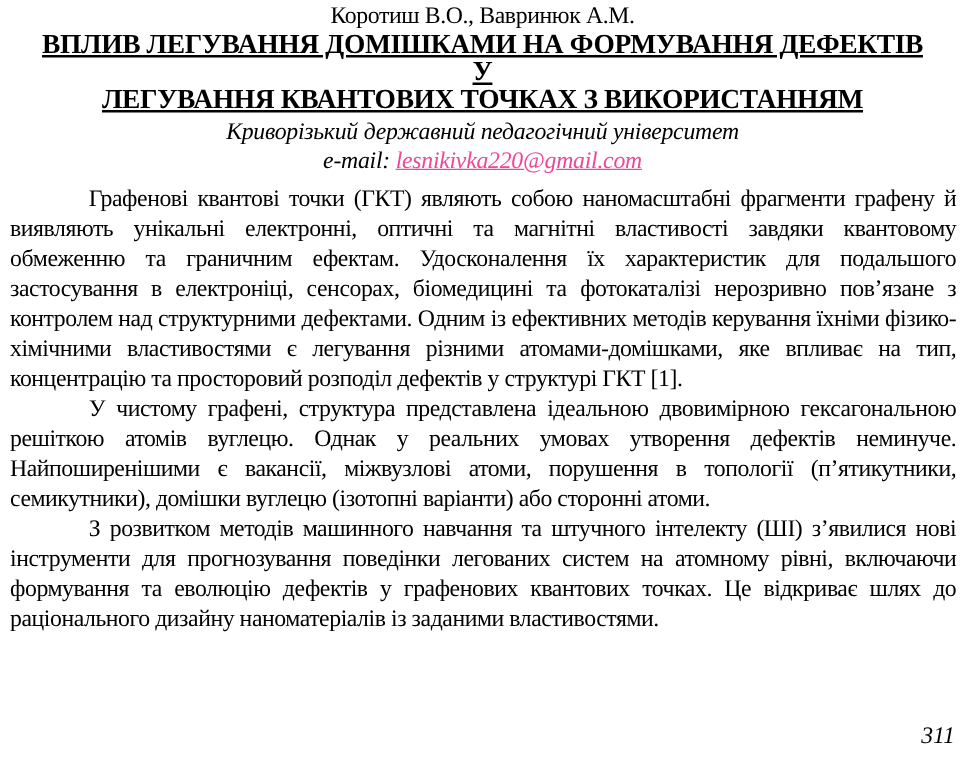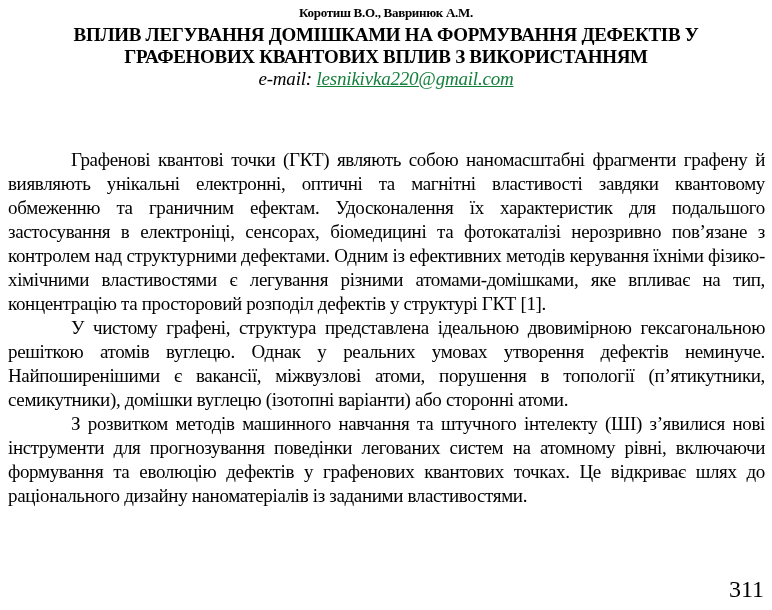--- a/index.html
+++ b/index.html
@@ -20,48 +20,49 @@
       left: 0;
       top: 0;
       width: 772px;
       height: 610px;
     }
     .header {
       text-align: center;
       margin-top: 2px;
     }
     .authors {
-      font-weight: bold;
-      font-size: 13px;
+      font-weight: normal;
+      font-size: 19px;
       line-height: 22px;
       letter-spacing: -0.3px;
     }
     .title {
       font-weight: bold;
-      font-size: 19px;
+      font-size: 22px;
       line-height: 22px;
       letter-spacing: -0.3px;
       padding: 0 30px;
+      text-decoration: underline;
     }
     .title span { display: block; }
     .affiliation {
       font-style: italic;
       font-size: 19px;
       line-height: 24px;
       margin-top: 4px;
       letter-spacing: -0.2px;
     }
     .email-line {
       font-style: italic;
       font-size: 19px;
       line-height: 22px;
       letter-spacing: -0.2px;
     }
     .email-link {
-      color: #15803d;
+      color: #ec4899;
       text-decoration: underline;
       cursor: pointer;
     }
     .body-text {
       position: absolute;
       left: 8px;
       width: 757px;
       top: 148px;
       font-size: 19px;
       line-height: 24px;
@@ -69,35 +70,37 @@
     }
     .para {
       margin: 0;
       text-align: justify;
       text-indent: 63px;
     }
     .page-number {
       position: absolute;
       right: 8px;
       top: 578px;
-      font-size: 24px;
+      font-size: 19px;
       line-height: 22px;
+      font-style: italic;
     }
   </style>
 </head>
 <body>
 
 <div class="page">
 
   <div class="header">
     <div class="authors">Коротиш В.О., Вавринюк А.М.</div>
     <div class="title">
       <span>ВПЛИВ ЛЕГУВАННЯ ДОМІШКАМИ НА ФОРМУВАННЯ ДЕФЕКТІВ У</span>
-      <span>ГРАФЕНОВИХ КВАНТОВИХ ВПЛИВ З ВИКОРИСТАННЯМ</span>
+      <span>ЛЕГУВАННЯ КВАНТОВИХ ТОЧКАХ З ВИКОРИСТАННЯМ</span>
     </div>
+    <div class="affiliation">Криворізький державний педагогічний університет</div>
     <div class="email-line">
       <span>e-mail: </span><a class="email-link">lesnikivka220@gmail.com</a>
     </div>
   </div>
 
   <div class="body-text">
     <p class="para">Графенові квантові точки (ГКТ) являють собою наномасштабні фрагменти графену й виявляють унікальні електронні, оптичні та магнітні властивості завдяки квантовому обмеженню та граничним ефектам. Удосконалення їх характеристик для подальшого застосування в електроніці, сенсорах, біомедицині та фотокаталізі нерозривно пов’язане з контролем над структурними дефектами. Одним із ефективних методів керування їхніми фізико-хімічними властивостями є легування різними атомами-домішками, яке впливає на тип, концентрацію та просторовий розподіл дефектів у структурі ГКТ [1].</p>
     <p class="para">У чистому графені, структура представлена ідеальною двовимірною гексагональною решіткою атомів вуглецю. Однак у реальних умовах утворення дефектів неминуче. Найпоширенішими є вакансії, міжвузлові атоми, порушення в топології (п’ятикутники, семикутники), домішки вуглецю (ізотопні варіанти) або сторонні атоми.</p>
     <p class="para">З розвитком методів машинного навчання та штучного інтелекту (ШІ) з’явилися нові інструменти для прогнозування поведінки легованих систем на атомному рівні, включаючи формування та еволюцію дефектів у графенових квантових точках. Це відкриває шлях до раціонального дизайну наноматеріалів із заданими властивостями.</p>
   </div>

